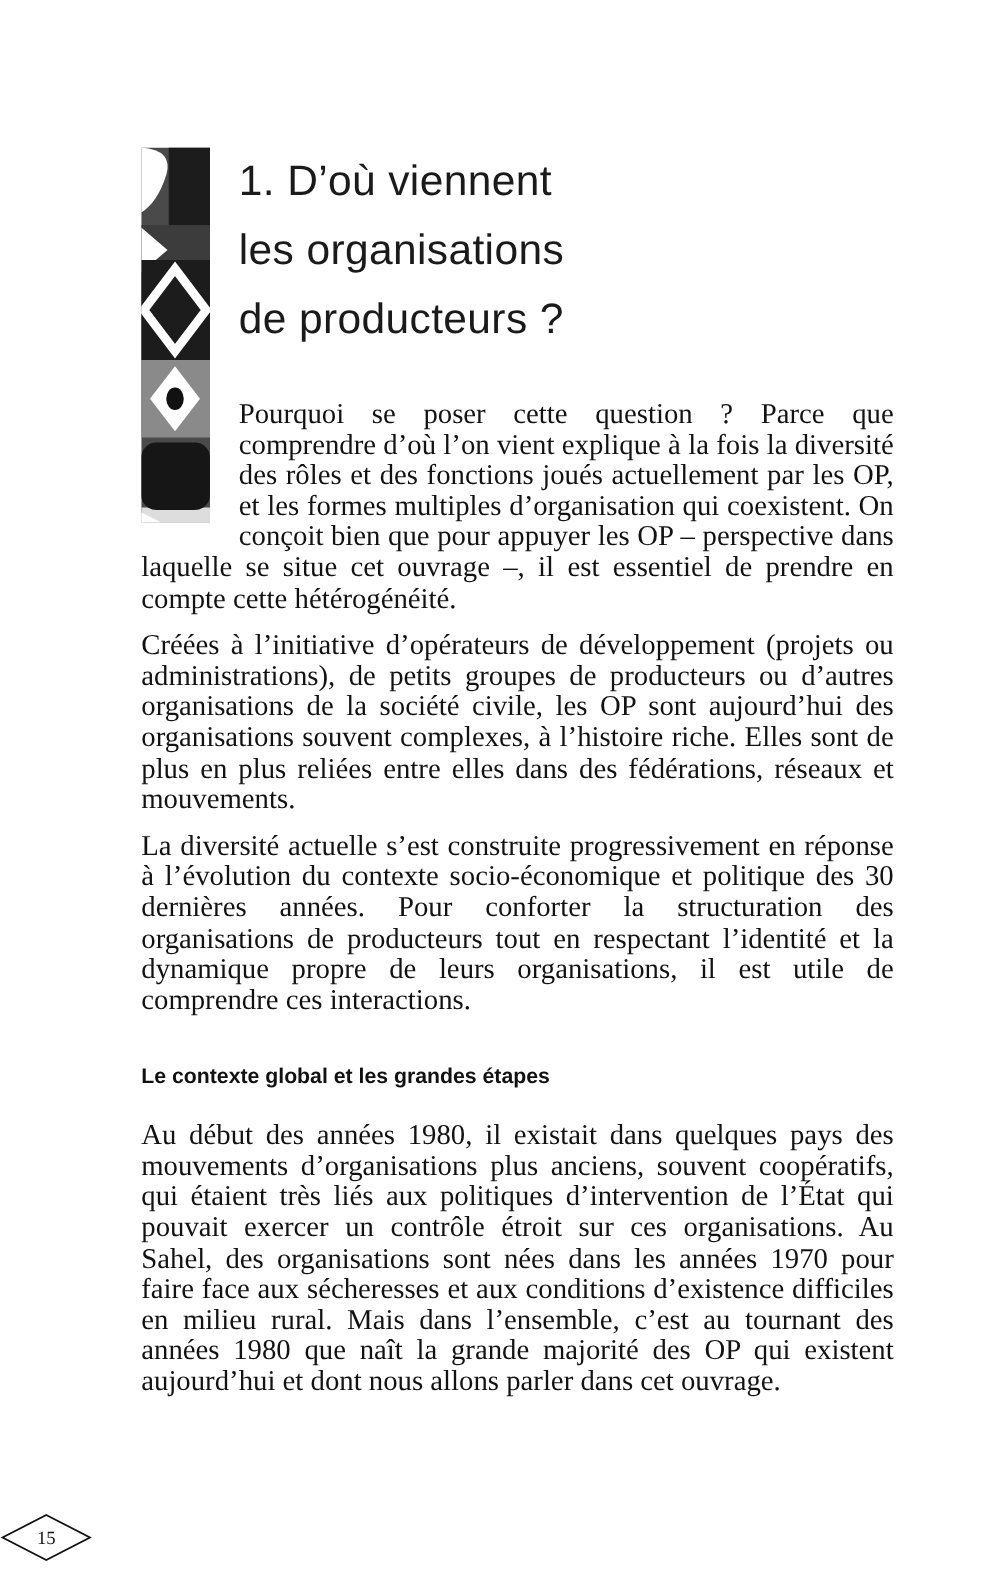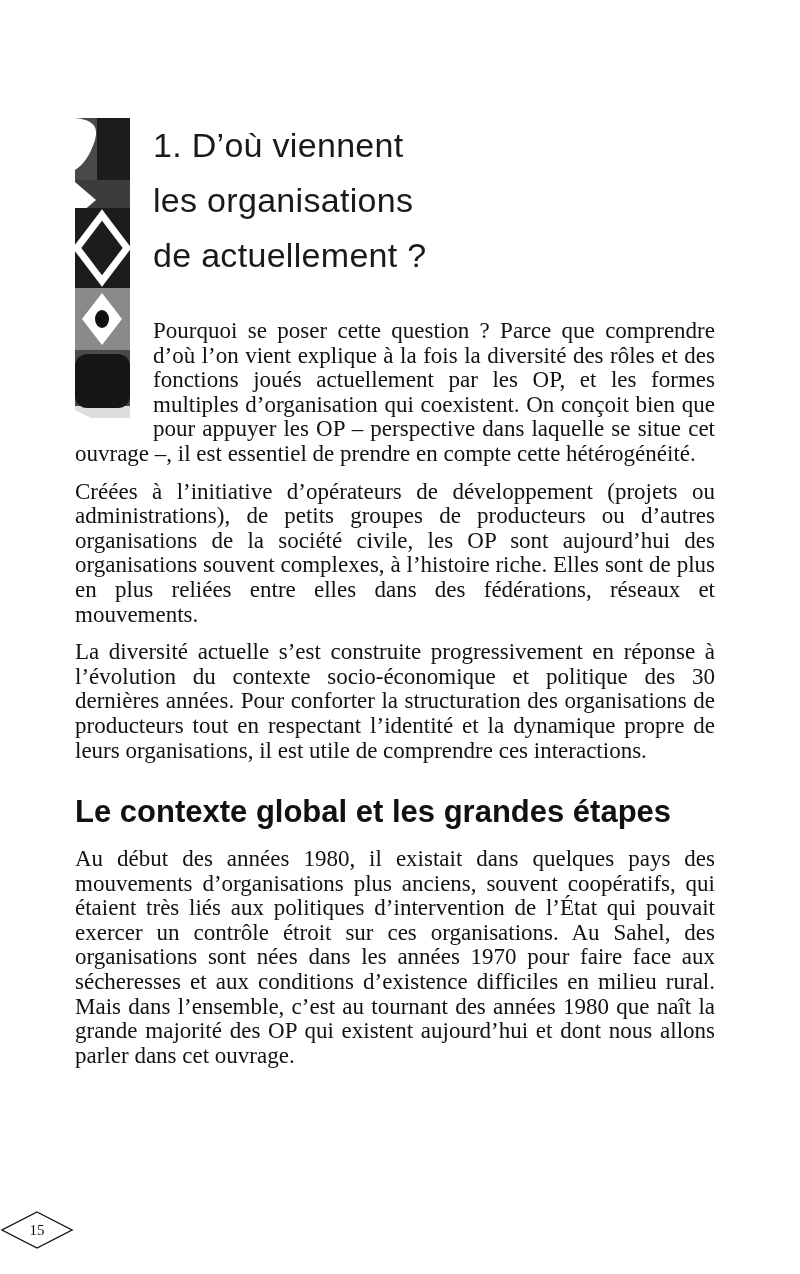--- a/index.html
+++ b/index.html
@@ -5,21 +5,21 @@
   * { margin: 0; padding: 0; box-sizing: border-box; }
   html, body { background: #ffffff; }
   body {
     width: 800px;
     height: 1274px;
     position: relative;
     overflow: hidden;
     font-family: "Liberation Serif", serif;
     color: #121212;
   }
-  .page { padding: 118px 85px 0 75px; }
+  .page { padding: 118px 85px 0 113px; }
 
   .deco {
     float: left;
     width: 55px;
     height: 300px;
     margin-right: 23px;
   }
   .deco svg { display: block; width: 100%; height: 100%; }
 
   h1.chapter-title {
@@ -38,21 +38,21 @@
     line-height: 24.6px;
     text-align: justify;
     margin-bottom: 13px;
     hyphens: auto;
     -webkit-hyphens: auto;
   }
 
   h2.section-heading {
     font-family: "Liberation Sans", sans-serif;
     font-weight: bold;
-    font-size: 31px;
+    font-size: 17px;
     line-height: 37px;
     color: #111111;
     margin: 30px 0 17px 0;
   }
   h2.section-heading span { display: block; }
 
   .pagefoot {
     position: absolute;
     left: 0;
     right: 0;
@@ -87,21 +87,21 @@
         <ellipse cx="27" cy="201" rx="7" ry="9" fill="#111111"></ellipse>
         <rect x="0" y="288" width="55" height="12" fill="#dddddd"></rect>
         <rect x="0" y="236" width="55" height="54" rx="12" fill="#161616"></rect>
         <path d="M0,292 L16,300 L0,300 Z" fill="#ffffff"></path>
       </svg>
     </div>
 
     <h1 class="chapter-title">
       <span>1. D’où viennent</span>
       <span>les organisations</span>
-      <span>de actuellement ?</span>
+      <span>de producteurs ?</span>
     </h1>
 
     <p class="body-para">Pourquoi se poser cette question ? Parce que comprendre d’où l’on vient explique à la fois la diversité des rôles et des fonctions joués actuellement par les OP, et les formes multiples d’organisation qui coexistent. On conçoit bien que pour appuyer les OP – perspective dans laquelle se situe cet ouvrage –, il est essentiel de prendre en compte cette hétérogénéité.</p>
   </div>
 
   <p class="body-para">Créées à l’initiative d’opérateurs de développement (projets ou administrations), de petits groupes de producteurs ou d’autres organisations de la société civile, les OP sont aujourd’hui des organisations souvent complexes, à l’histoire riche. Elles sont de plus en plus reliées entre elles dans des fédérations, réseaux et mouvements.</p>
 
   <p class="body-para">La diversité actuelle s’est construite progressivement en réponse à l’évolution du contexte socio-économique et politique des 30 dernières années. Pour conforter la structuration des organisations de producteurs tout en respectant l’identité et la dynamique propre de leurs organisations, il est utile de comprendre ces interactions.</p>
 
   <h2 class="section-heading">

